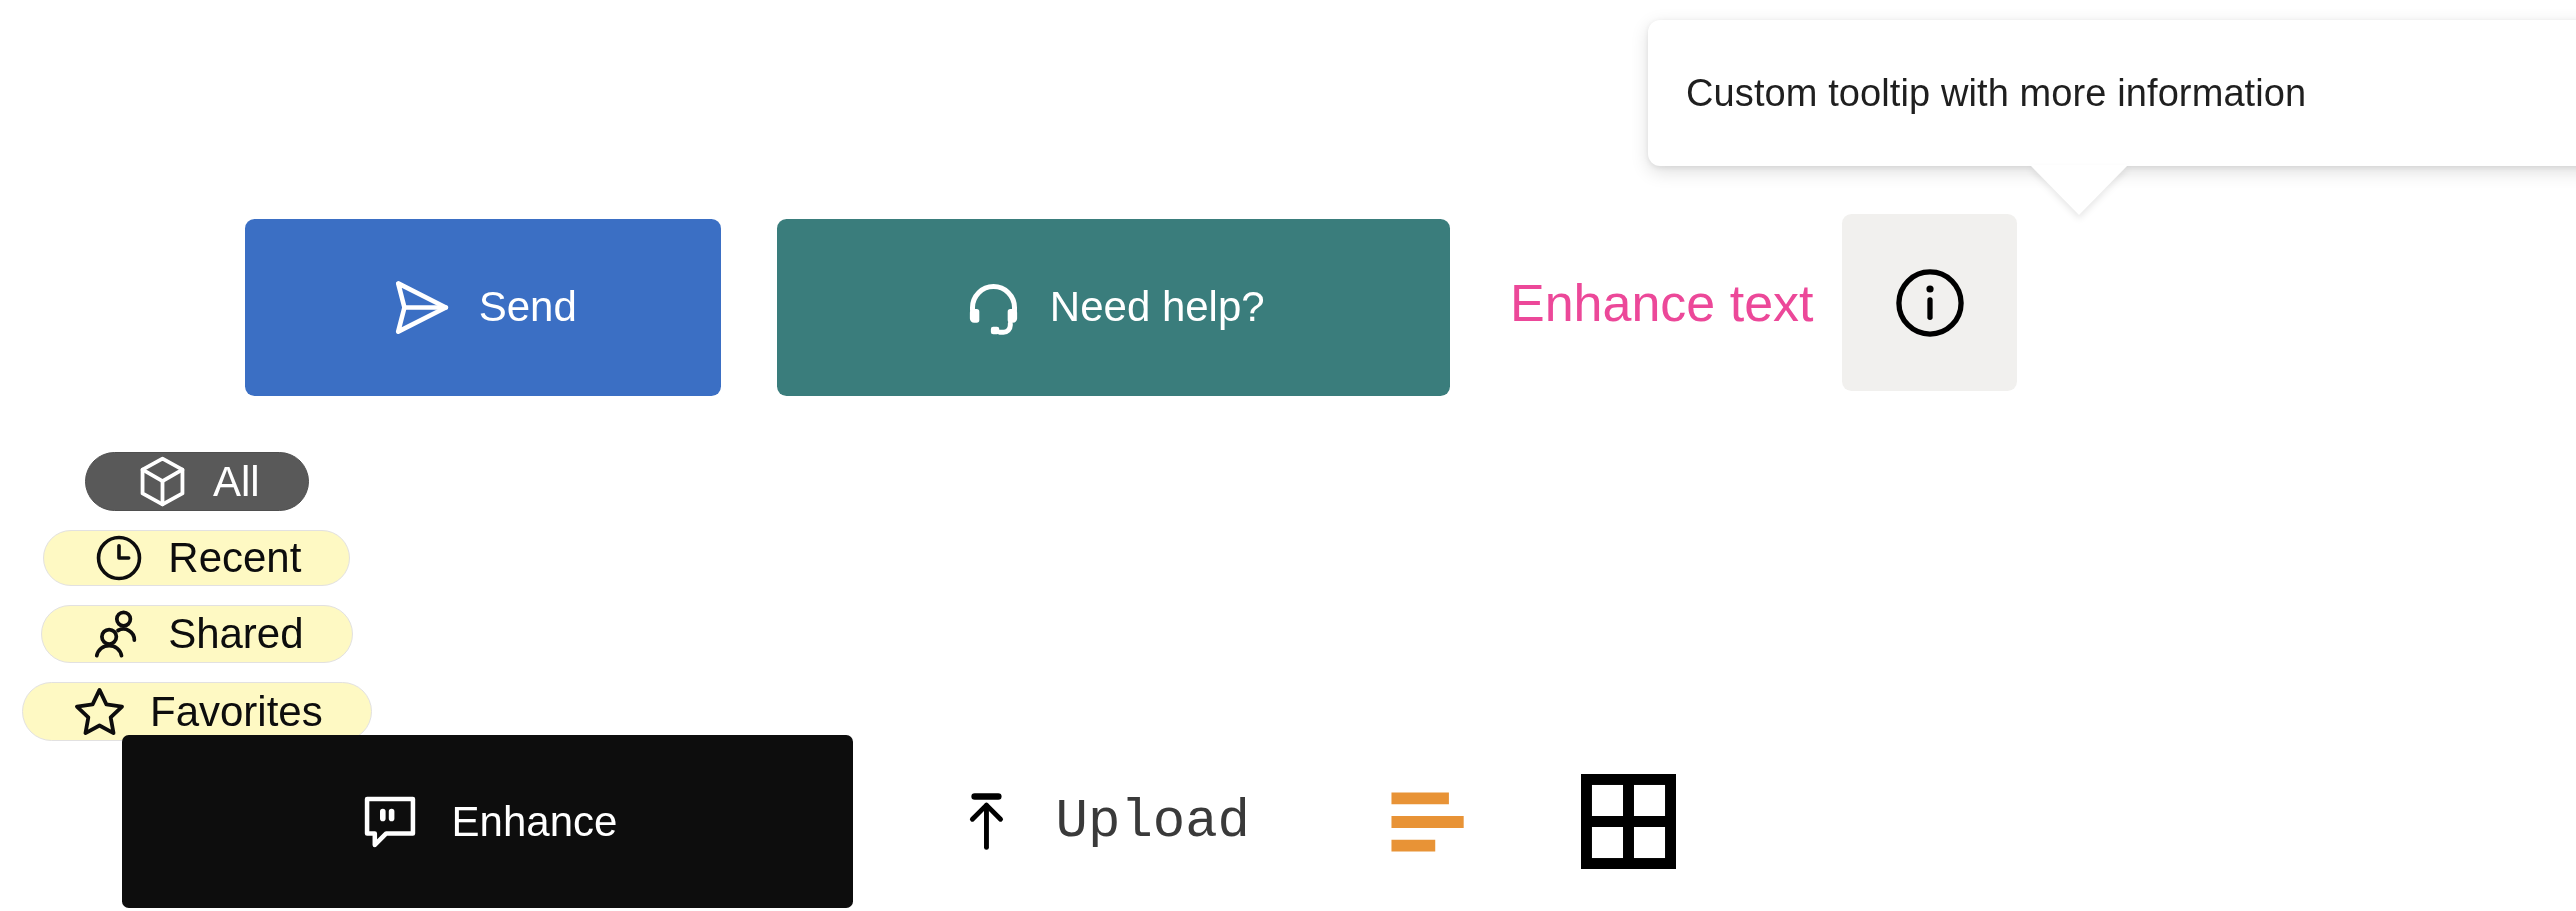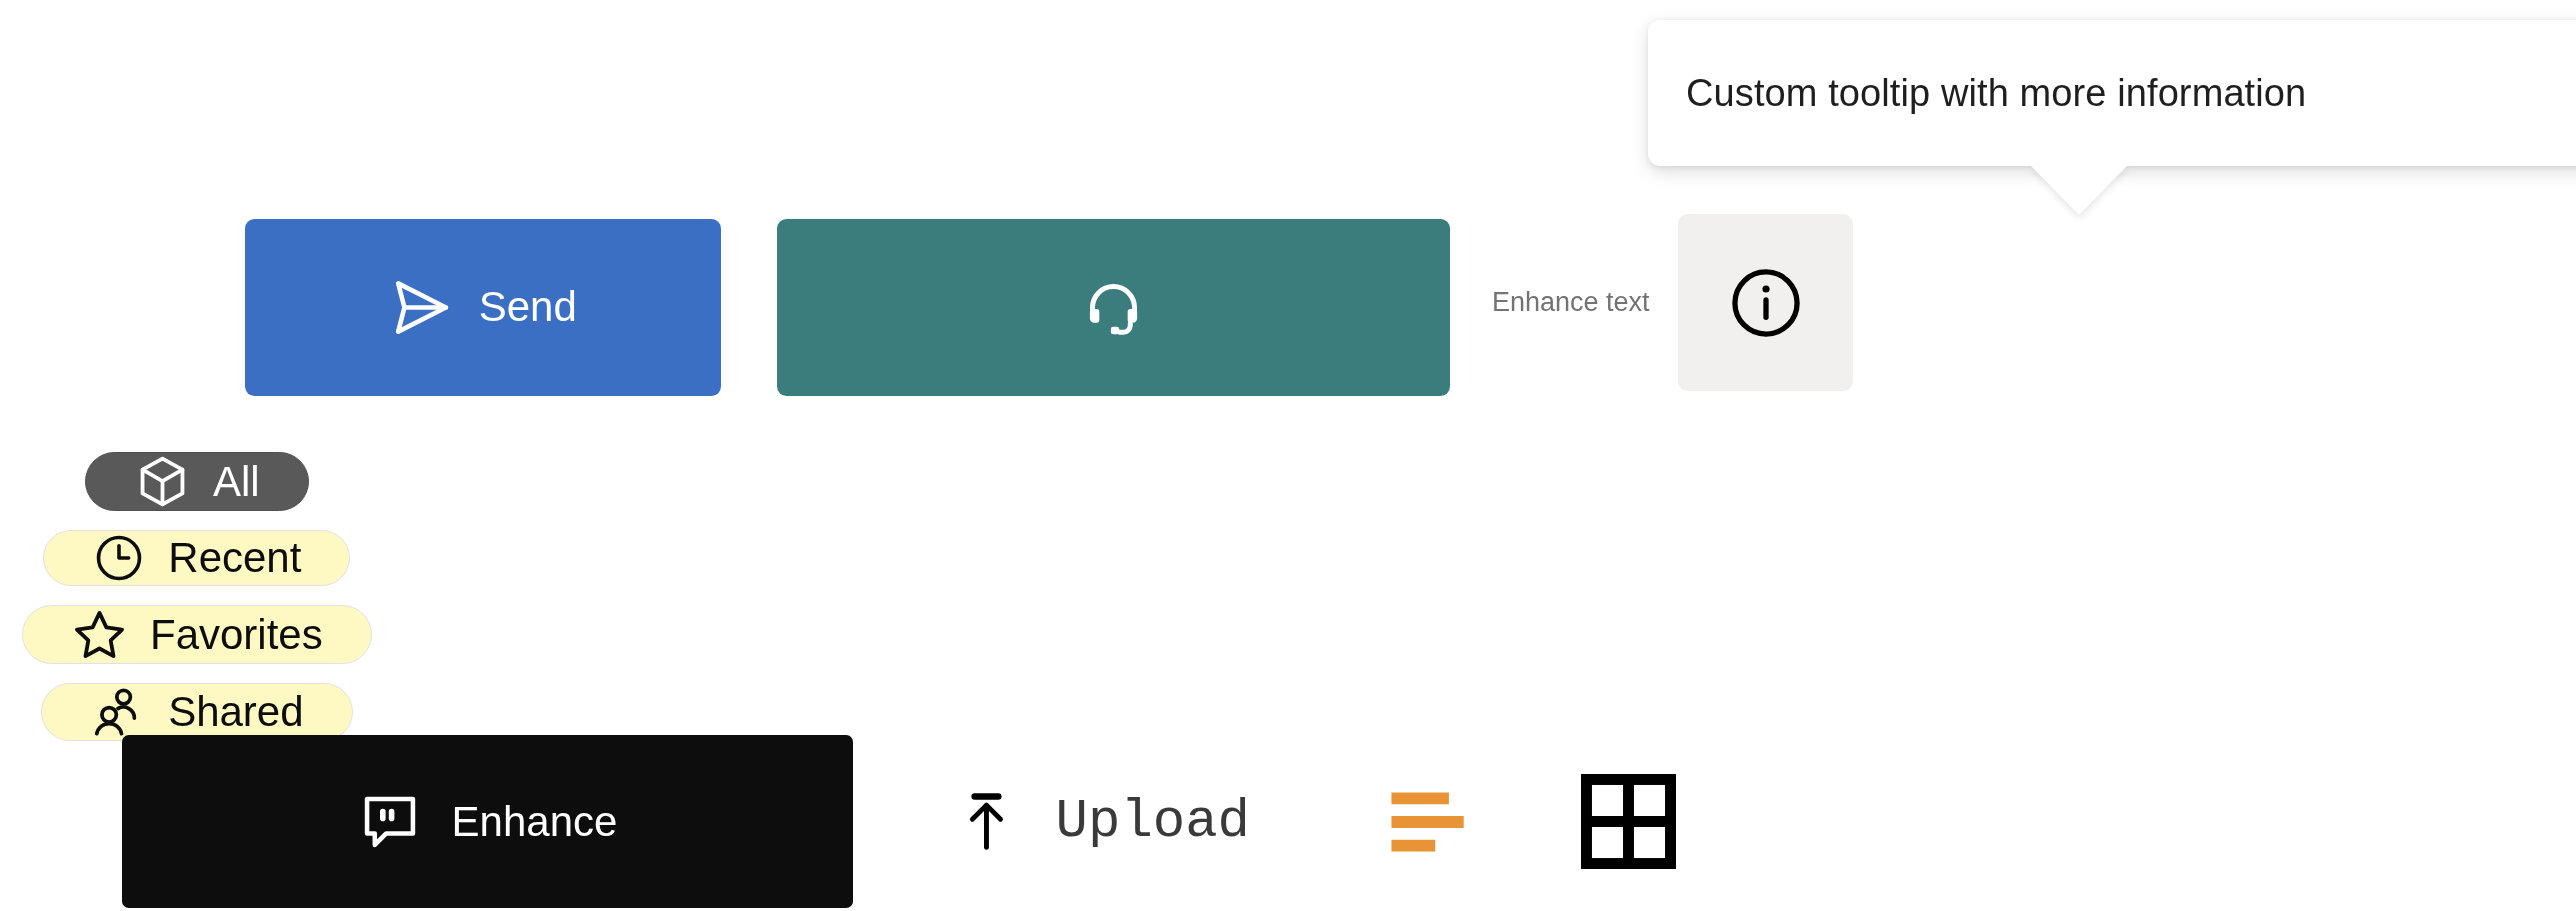--- a/index.html
+++ b/index.html
@@ -80,23 +80,23 @@
     color: #ffffff;
     cursor: pointer;
     box-sizing: border-box;
     white-space: nowrap;
     margin-top: 9px;
   }
   .btn-send { background: #3b6fc4; width: 476px; }
   .btn-help { background: #3a7d7c; width: 673px; margin-left: 56px; }
 
   .label-enhance {
-    font-size: 27px;
-    color: #737373;
-    margin-left: 42px;
+    font-size: 52px;
+    color: #ec4899;
+    margin-left: 60px;
     white-space: nowrap;
   }
 
   .btn-info {
     width: 175px;
     height: 177px;
     margin-left: 28.6px;
     background: #f1f0ee;
     border: none;
     border-radius: 9.5px;
@@ -221,20 +221,21 @@
     <button class="btn btn-help">
       <span>
         <svg width="63" height="63" viewBox="0 0 24 24" fill="none" stroke="#ffffff" stroke-width="1.9" stroke-linecap="round" stroke-linejoin="round">
           <path d="M4 13v-1a8 8 0 0 1 16 0v1"></path>
           <path d="M4 12.6h1.6a1 1 0 0 1 1 1v3.2a1 1 0 0 1-1 1H4.6A1.6 1.6 0 0 1 3 16.2v-2a1.6 1.6 0 0 1 1-1.6Z" fill="#ffffff" stroke="none"></path>
           <path d="M20 12.6h-1.6a1 1 0 0 0-1 1v3.2a1 1 0 0 0 1 1h1a1.6 1.6 0 0 0 1.6-1.6v-2a1.6 1.6 0 0 0-1-1.6Z" fill="#ffffff" stroke="none"></path>
           <path d="M18.4 18.2v.6a2.6 2.6 0 0 1-2.6 2.6h-1.5"></path>
           <rect x="11" y="19.3" width="3.2" height="2.9" rx="0.9" fill="#ffffff" stroke="none"></rect>
         </svg>
       </span>
+      <span>Need help?</span>
     </button>
 
     <span class="label-enhance">Enhance text</span>
 
     <button class="btn-info">
       <span>
         <svg width="82" height="82" viewBox="0 0 24 24" fill="none" stroke="#000000" stroke-width="1.55" stroke-linecap="round" stroke-linejoin="round">
           <circle cx="12" cy="12" r="9.1"></circle>
           <path d="M12 11.1v5.1"></path>
           <path d="M12 7.9h.01" stroke-width="2.1"></path>
@@ -258,43 +259,43 @@
     </button>
 
     <button class="chip">
       <span>
         <svg width="54" height="54" viewBox="0 0 24 24" fill="none" stroke="#0d0d0d" stroke-width="1.6" stroke-linecap="round" stroke-linejoin="round">
           <circle cx="12" cy="12" r="9.1"></circle>
           <path d="M12 6.6V12h4.3"></path>
         </svg>
       </span>
       <span>Recent</span>
-    </button>
-
-    <button class="chip">
-      <span>
-        <svg width="57" height="57" viewBox="0 0 24 24" fill="none" stroke="#0d0d0d" stroke-width="1.6" stroke-linecap="round" stroke-linejoin="round">
-          <path d="M12 2.9 14.9 9l6.6.9-4.8 4.6 1.2 6.6L12 17.9 6.1 21.1l1.2-6.6L2.5 9.9 9.1 9 12 2.9Z"></path>
-        </svg>
-      </span>
-      <span>Favorites</span>
     </button>
 
     <button class="chip">
       <span>
         <svg width="56" height="56" viewBox="0 0 24 24" fill="none" stroke="#0d0d0d" stroke-width="1.6" stroke-linecap="round" stroke-linejoin="round">
           <circle cx="14.4" cy="5.6" r="2.9"></circle>
           <path d="M19 14.6a4.7 4.7 0 0 0-7-4.1"></path>
           <circle cx="8.2" cy="13.2" r="3.1"></circle>
           <path d="M2.9 21.3a5.4 5.4 0 0 1 10.6 0"></path>
         </svg>
       </span>
       <span>Shared</span>
     </button>
 
+    <button class="chip">
+      <span>
+        <svg width="57" height="57" viewBox="0 0 24 24" fill="none" stroke="#0d0d0d" stroke-width="1.6" stroke-linecap="round" stroke-linejoin="round">
+          <path d="M12 2.9 14.9 9l6.6.9-4.8 4.6 1.2 6.6L12 17.9 6.1 21.1l1.2-6.6L2.5 9.9 9.1 9 12 2.9Z"></path>
+        </svg>
+      </span>
+      <span>Favorites</span>
+    </button>
+
   </div>
 
   <div class="row-footer">
 
     <button class="btn-feedback">
       <span>
         <svg width="64" height="64" viewBox="0 0 24 24" fill="none" stroke="#ffffff" stroke-width="1.7" stroke-linecap="round" stroke-linejoin="round">
           <path d="M20.6 3.4H3.4v12.9h2.9v4.3l4.3-4.3h10V3.4Z"></path>
           <path d="M9.3 8.1v2.6M12.6 8.1v2.6" stroke-width="2.1"></path>
         </svg>

